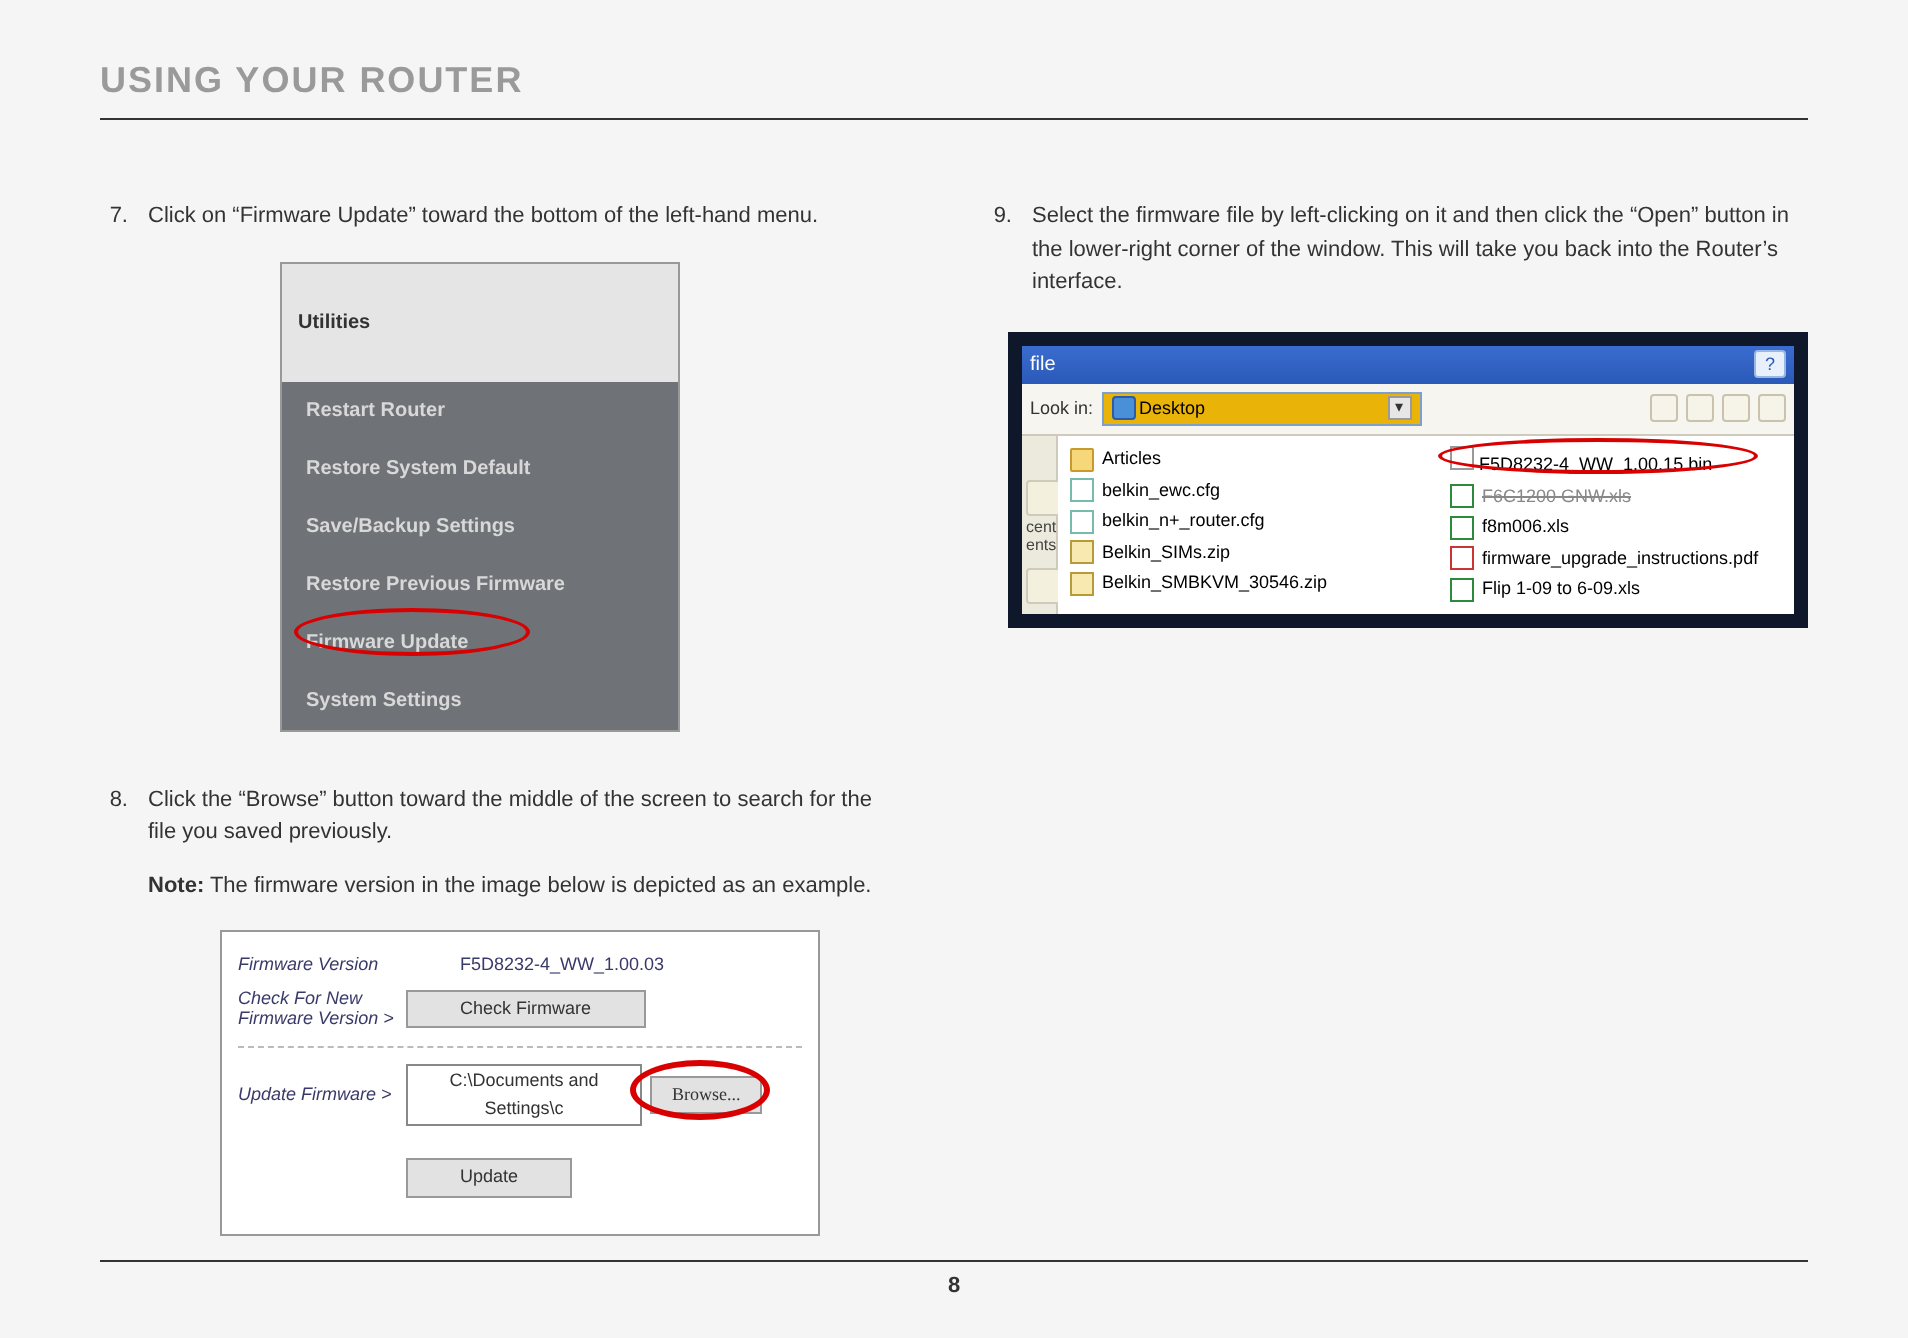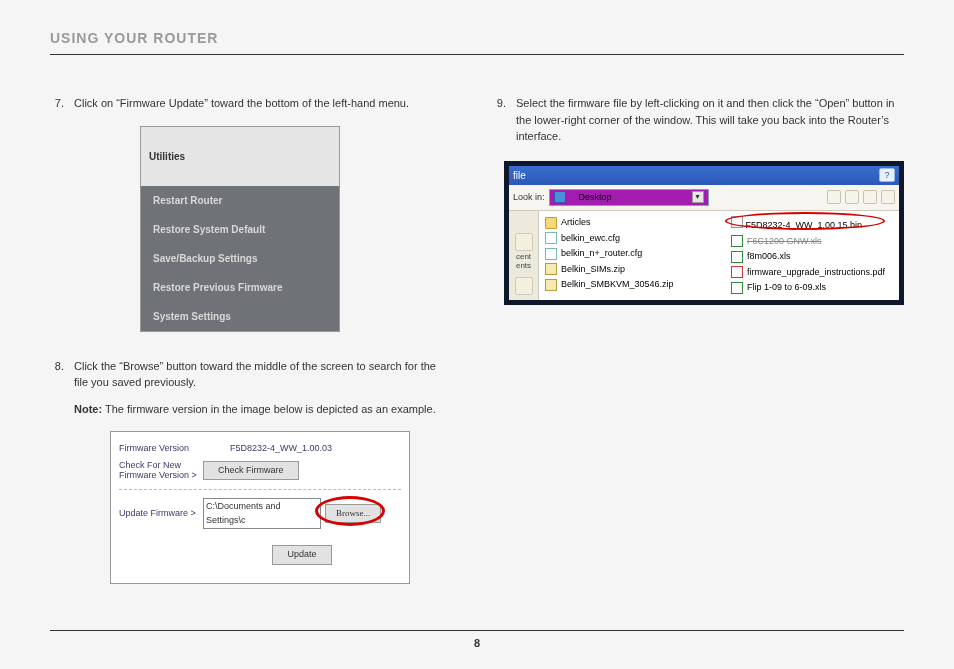--- a/index.html
+++ b/index.html
@@ -7,21 +7,21 @@
     width: 954px;
     height: 669px;
     background: #f5f5f5;
     font-family: Arial, Helvetica, sans-serif;
     color: #333;
     position: relative;
     padding: 30px 50px 20px 50px;
   }
   .page-header {
     color: #9a9a9a;
-    font-size: 14px;
+    font-size: 18px;
     font-weight: bold;
     letter-spacing: 1px;
     padding-bottom: 8px;
     border-bottom: 1px solid #333;
     margin-bottom: 40px;
   }
   .columns {
     display: flex;
     gap: 40px;
   }
@@ -78,51 +78,52 @@
   .fig-firmware {
     margin: 14px 0 0 60px;
     width: 300px;
     border: 1px solid #999;
     background: #fff;
     padding: 6px 8px 14px 8px;
     font-size: 9px;
     color: #3a3a6a;
   }
   .fw-row { display: flex; align-items: center; margin: 4px 0; }
-  .fw-label { width: 84px; flex-shrink: 0; font-size: 9px; line-height: 1.2; }
+  .fw-label { width: 84px; flex-shrink: 0; font-size: 9px; line-height: 1.2; font-style: italic; }
   .fw-val { font-size: 9px; margin-left: 27px; }
   .fw-btn {
     display: inline-block;
     background: #e2e2e2;
     border: 1px solid #999;
-    padding: 2px 14px;
+    padding: 2px 26px;
     font-size: 9px;
     color: #333;
   }
   .fw-input {
     background: #fff;
     border: 1px solid #888;
     padding: 1px 2px;
     font-size: 9px;
     color: #333;
     width: 118px;
     display: inline-block;
+    text-align: center;
   }
   .fw-browse-wrap { position: relative; display:inline-block; }
   .oval-browse {
     left: -10px; top: -8px; width: 70px; height: 30px;
     border-width: 3px;
   }
   .fw-sep { border-top: 1px dashed #bbb; margin: 8px 0; }
 
   
   .fig-filedlg {
     margin: 16px 0 0 12px;
     width: 400px;
-    border: 5px solid #0f172a;
+    border: 7px solid #0f172a;
     background: #f2f2ef;
     font-size: 9px;
   }
   .dlg-title {
     display: flex;
     justify-content: space-between;
     align-items: center;
     background: linear-gradient(#3a6dd0, #2a59b8);
     color: #fff;
     padding: 2px 4px;
@@ -146,26 +147,26 @@
     background: #f6f5f0;
     border-bottom: 1px solid #cfcabb;
     color: #333;
   }
   .dlg-lookin-label { font-size: 9px; }
   .dlg-select {
     flex: 1;
     max-width: 160px;
     display: flex;
     align-items: center;
-    background: #a21caf;
+    background: #eab308;
     border: 1px solid #7c9fce;
     padding: 1px 4px;
     font-size: 9px;
     color: #000;
-    gap: 13px;
+    gap: 2px;
   }
   .dlg-arrow {
     margin-left: auto;
     width: 12px; height: 12px;
     background: #e6e6e6;
     border: 1px solid #9a9a9a;
     text-align: center;
     line-height: 10px;
     font-size: 8px;
     color: #333;
@@ -175,21 +176,21 @@
     width: 14px; height: 14px;
     border: 1px solid #c9c3ae;
     background: #f6f4e9;
     border-radius: 2px;
   }
   .dlg-body {
     display: flex;
     min-height: 80px;
   }
   .dlg-sidebar {
-    width: 30px;
+    width: 18px;
     background: #eceadd;
     border-right: 1px solid #cfcabb;
     font-size: 8px;
     color: #444;
     padding: 22px 2px 0 2px;
     line-height: 1.1;
     text-align: center;
   }
   .dlg-sidebar .sbicon {
     width: 18px; height: 18px;
@@ -258,20 +259,24 @@
       <div class="step-num">7.</div>
       <div class="step-text">Click on “Firmware Update” toward the bottom of the left-hand menu.</div>
     </div>
 
     <div class="fig-utilities">
       <div class="util-head">Utilities</div>
       <div class="util-item">Restart Router</div>
       <div class="util-item">Restore System Default</div>
       <div class="util-item">Save/Backup Settings</div>
       <div class="util-item">Restore Previous Firmware</div>
+      <div class="util-item util-highlight">
+        <span>Firmware Update</span>
+        <span class="oval-red oval-util"></span>
+      </div>
       <div class="util-item">System Settings</div>
     </div>
 
     <div class="step">
       <div class="step-num">8.</div>
       <div class="step-text">
         <span>Click the “Browse” button toward the middle of the screen to search for the file you saved previously.</span>
         <div class="note">
           <b>Note:</b><span> The firmware version in the image below is depicted as an example.</span>
         </div>
@@ -289,21 +294,21 @@
       </div>
       <div class="fw-sep"></div>
       <div class="fw-row" style="margin-top:6px;">
         <div class="fw-label">Update Firmware &gt;</div>
         <span class="fw-input">C:\Documents and Settings\c</span>
         <span class="fw-browse-wrap" style="margin-left:4px;font-family:Liberation Serif, serif;">
           <span class="fw-btn" style="padding:2px 10px;">Browse...</span>
           <span class="oval-red oval-browse"></span>
         </span>
       </div>
-      <div class="fw-row" style="justify-content:center; margin-top:16px;">
+      <div class="fw-row" style="justify-content:flex-start; margin-top:16px;">
         <div class="fw-label"></div>
         <span class="fw-btn">Update</span>
       </div>
     </div>
 
   </div>
 
   <div class="col">
 
     <div class="step">

